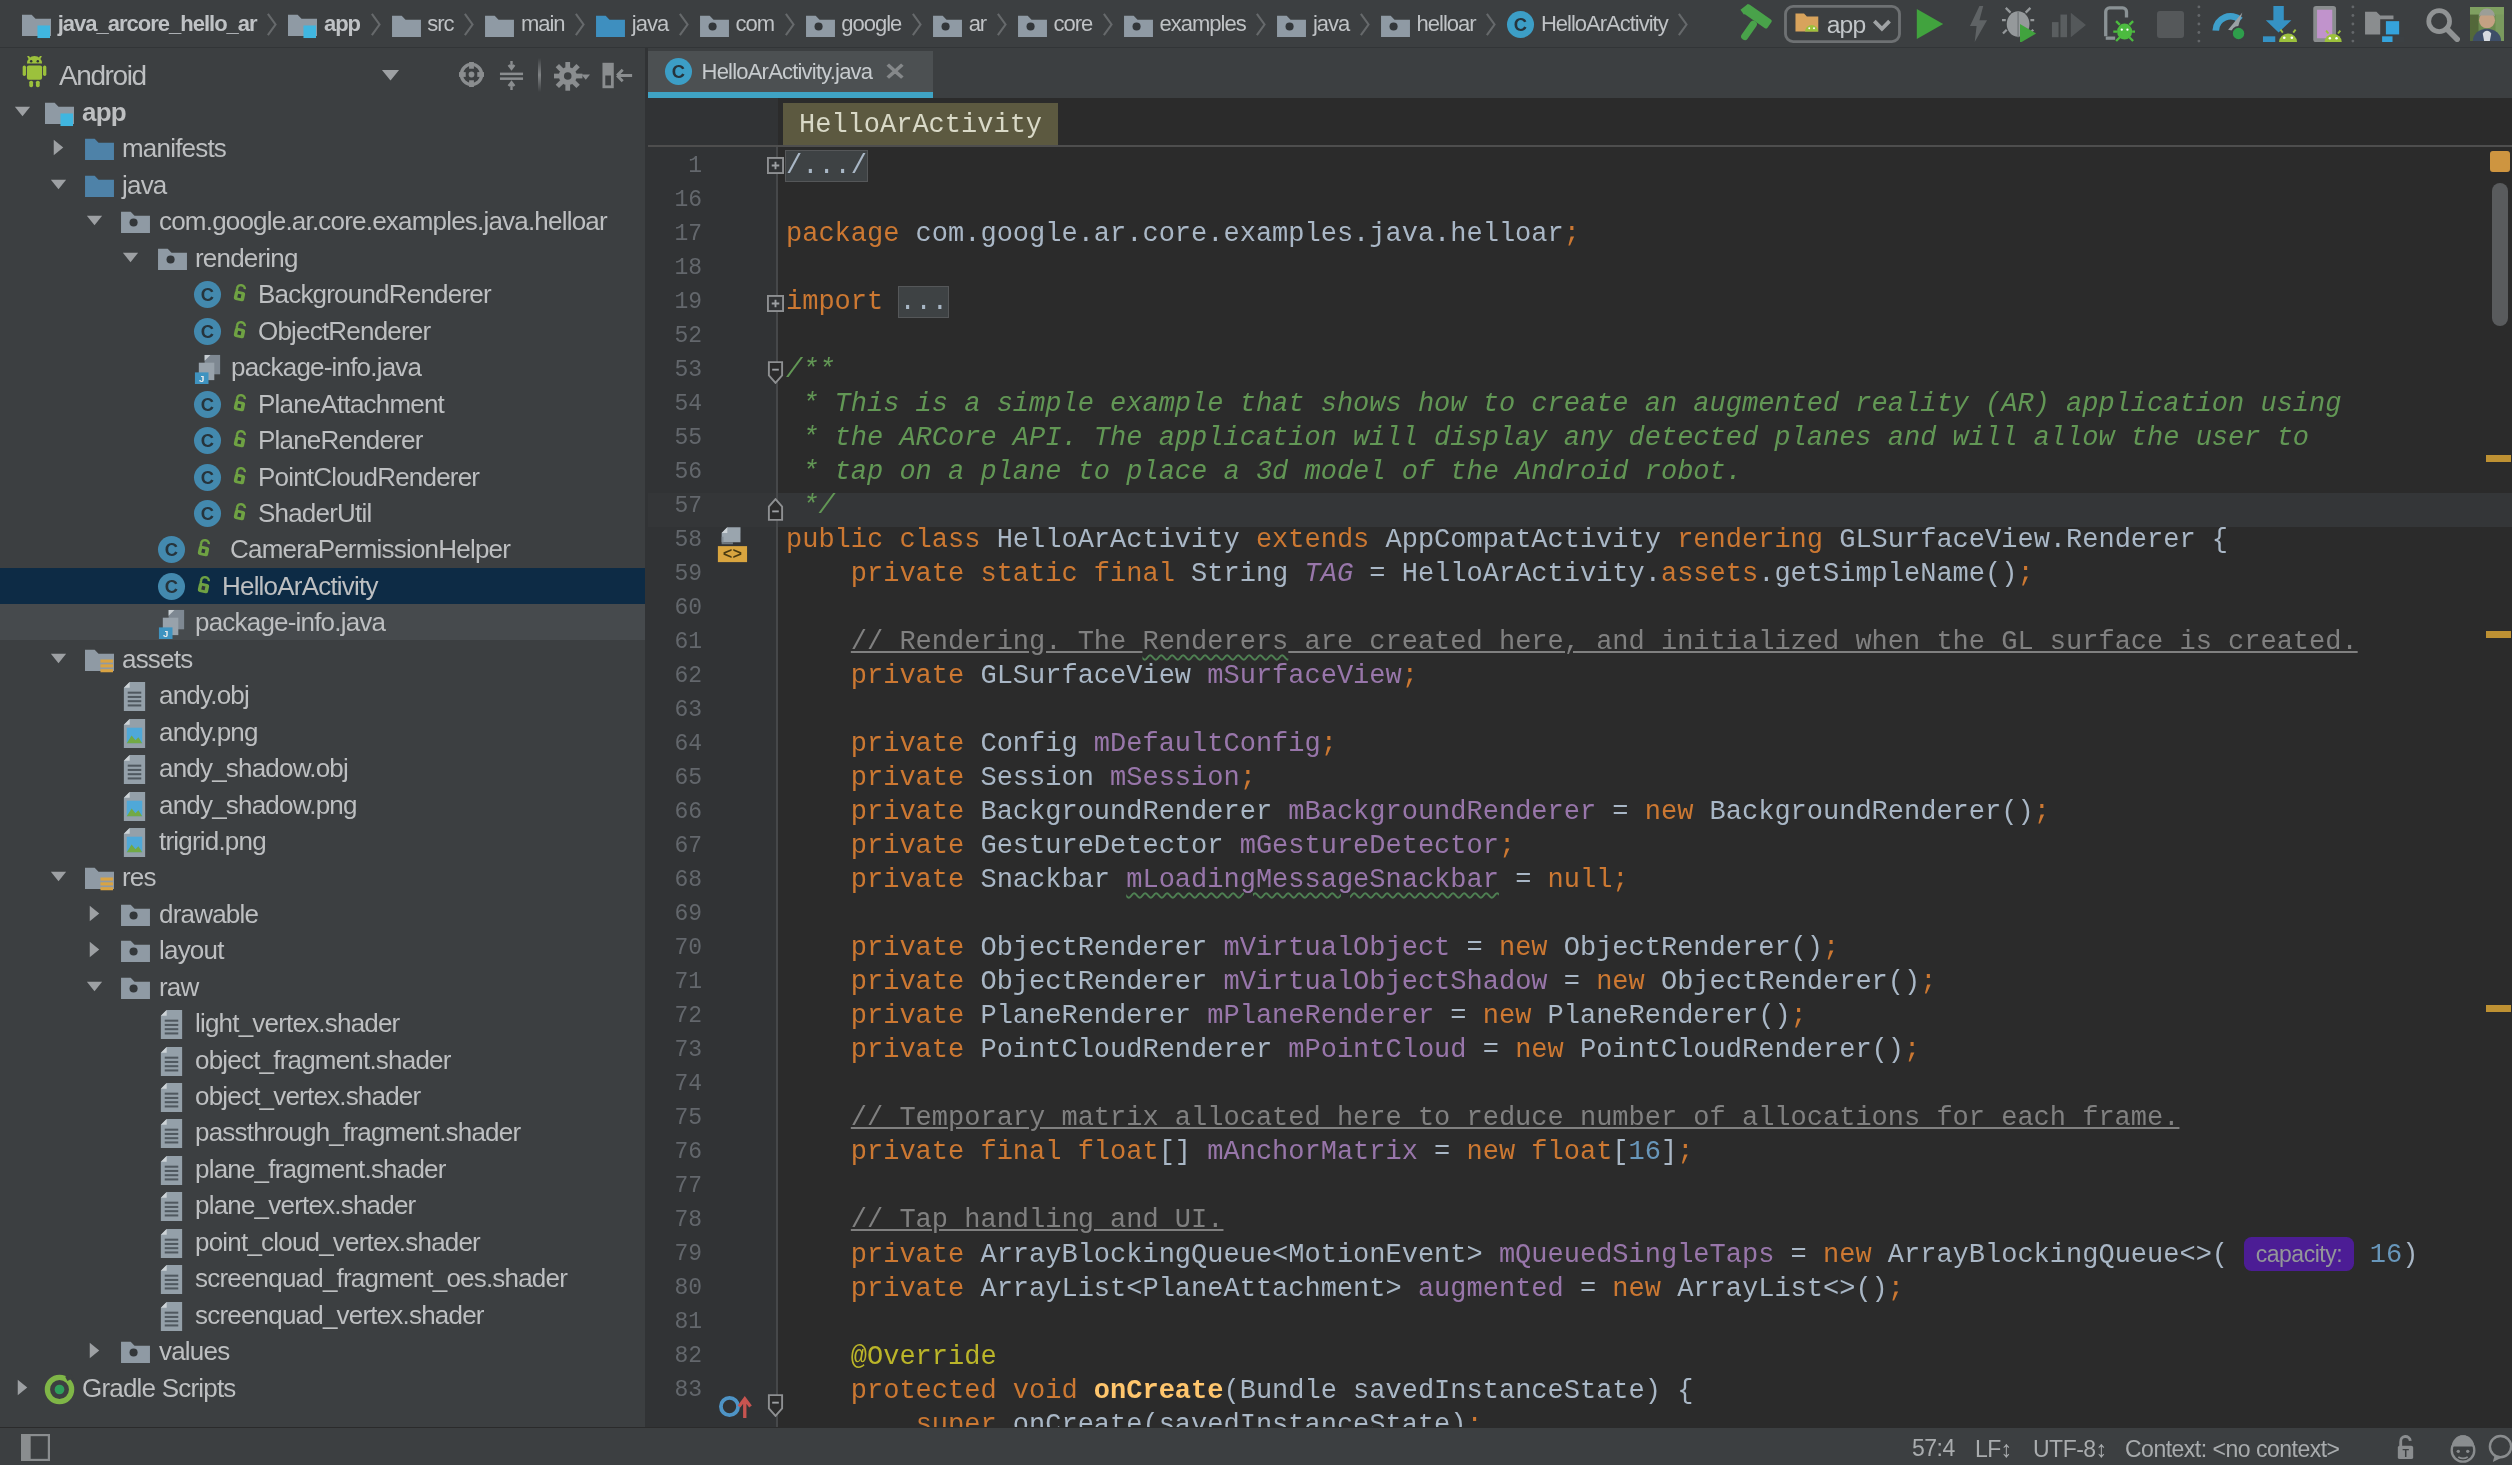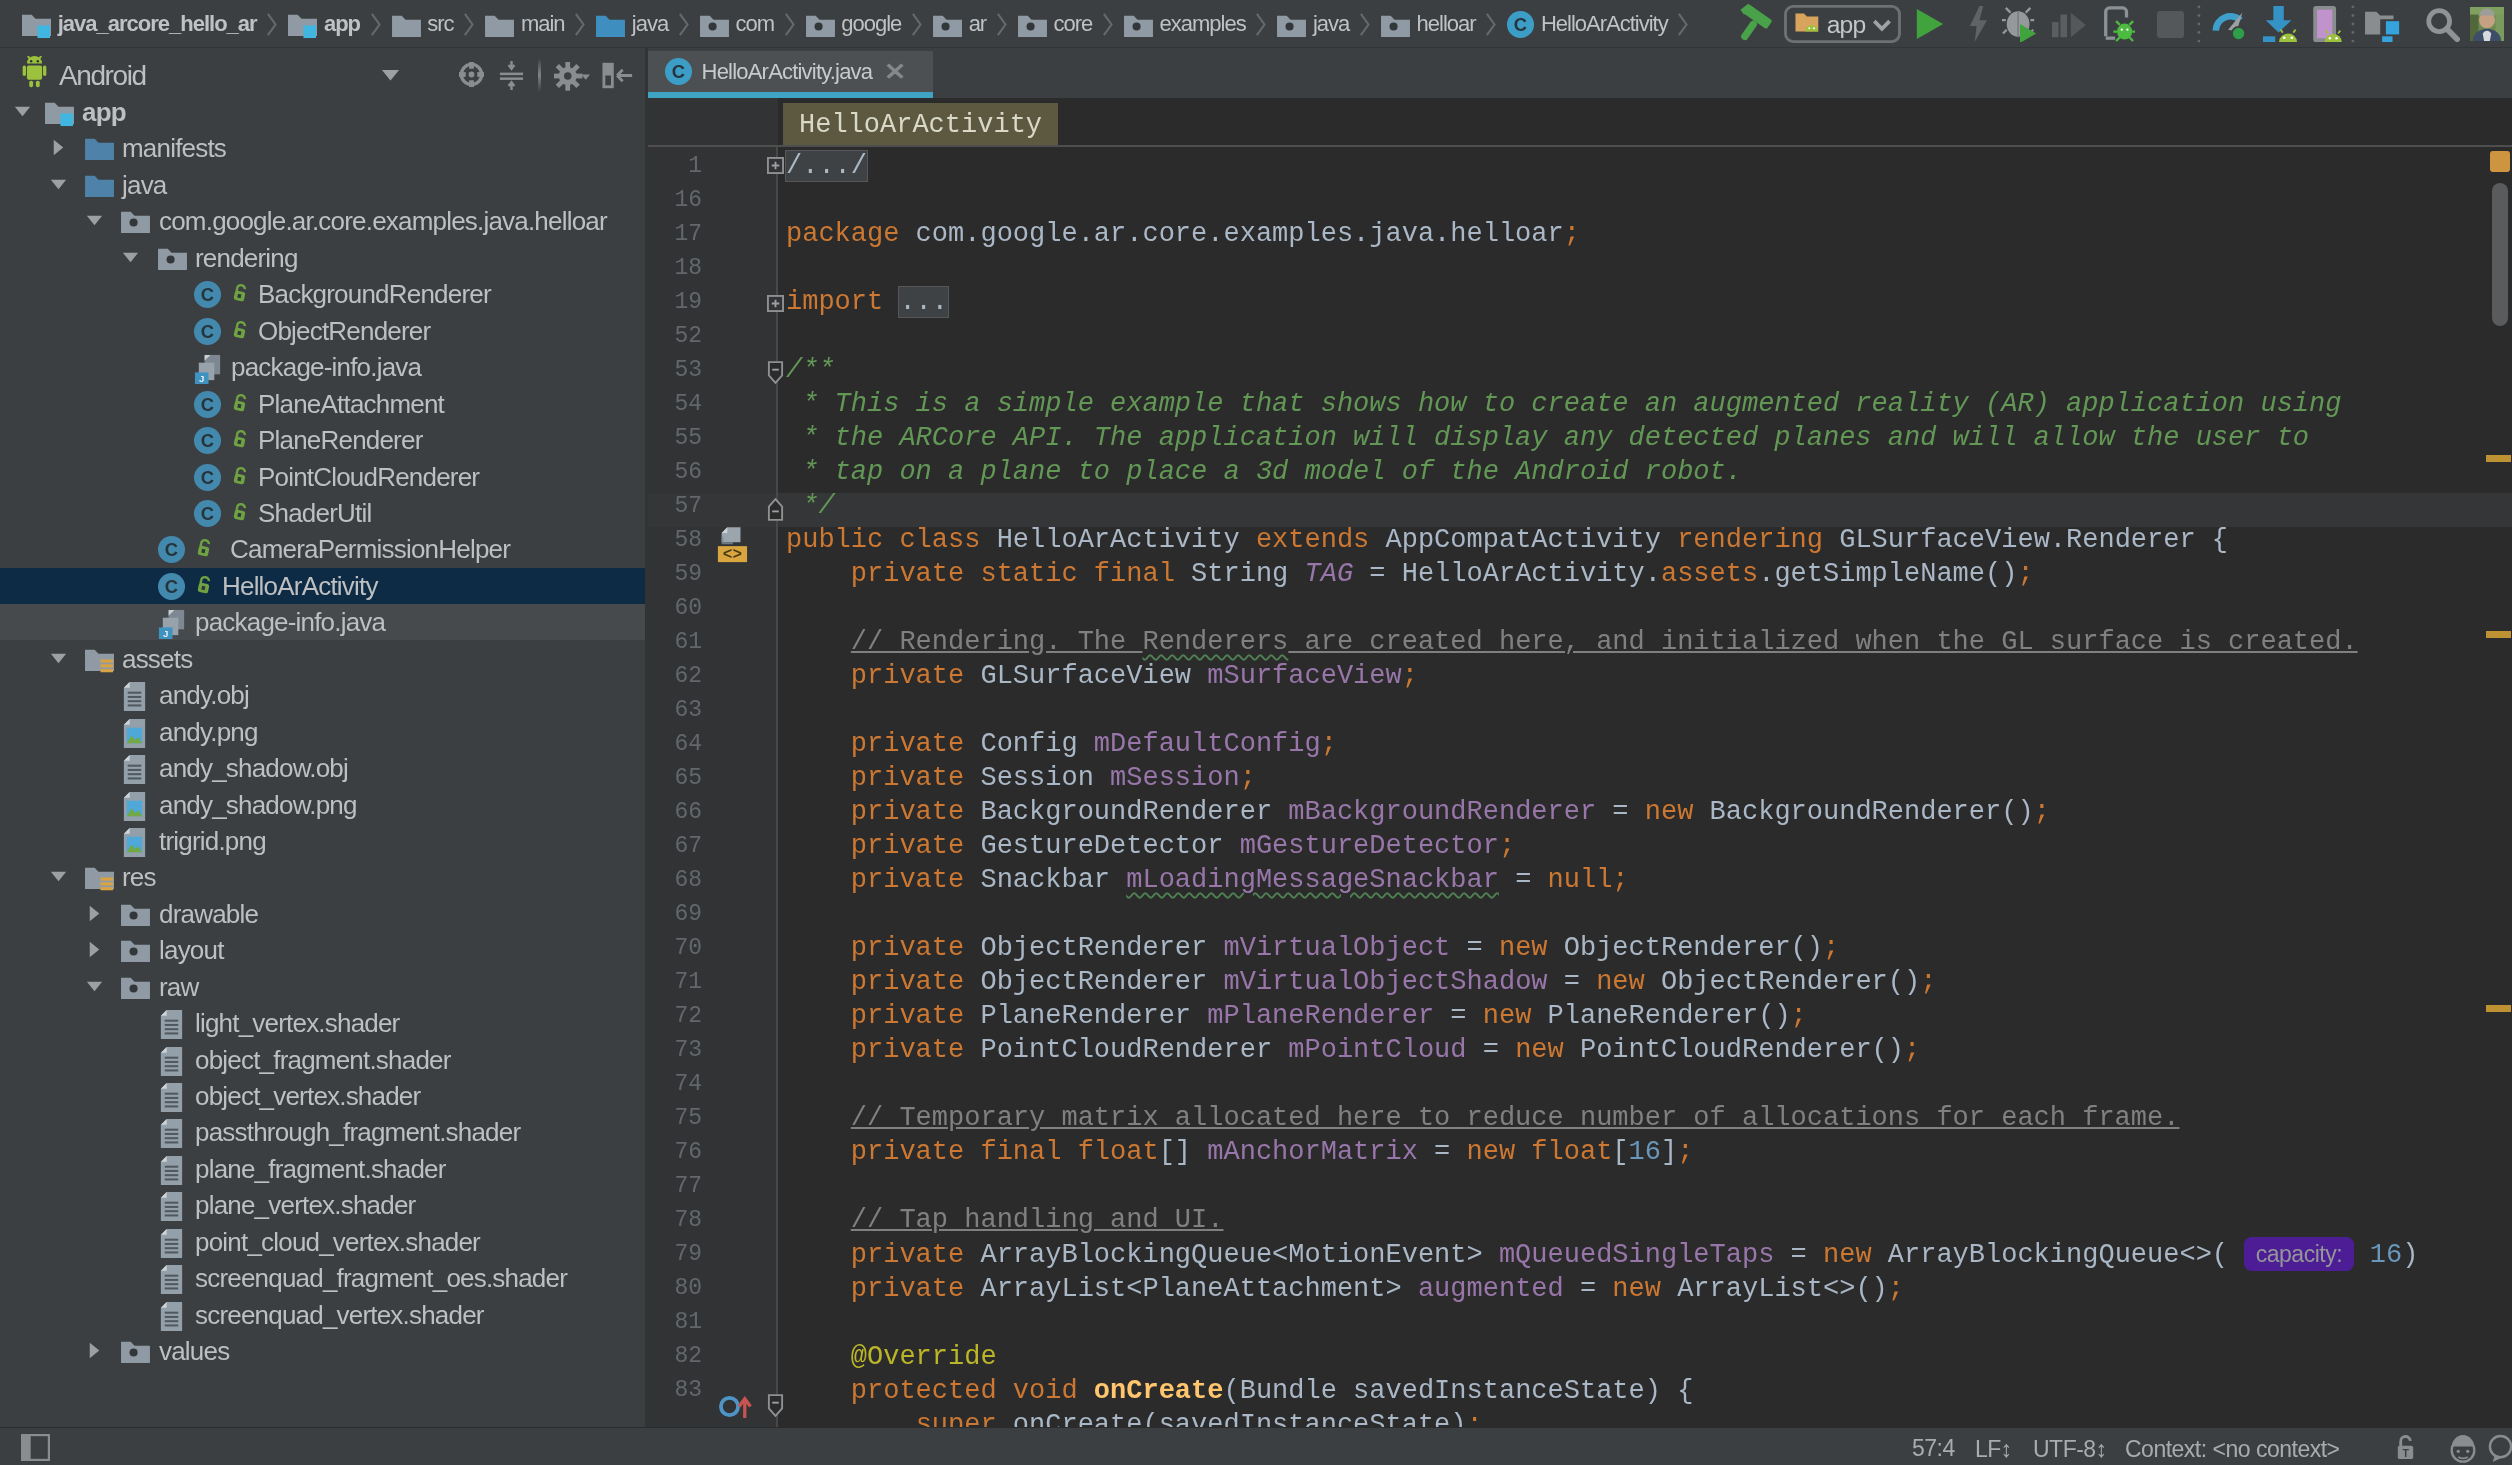--- a/index.html
+++ b/index.html
@@ -917,20 +917,35 @@
             <path fill="#9DA0A3" d="M6 3 l10 8 -10 8 z"></path>
           </svg>
         </span>
         <span class="ic abs" style="left:120px;top:3.8px;">
           <svg style="" width="31" height="27" viewBox="0 0 32 28">
             <path fill="#8F9AA4" d="M1 5 h10 l4 4 h16 v18 H1 z"></path>
             <circle cx="14" cy="16" r="4.2" fill="#33373a"></circle>
           </svg>
         </span>
         <span class="t abs" style="left:159px;top:2.9px;margin-left:0;">values</span>
+      </div>
+<div class="trow" style="top:1272px;">
+        <span class="ic abs" style="left:11.5px;top:7.2px;">
+          <svg style="" width="21" height="21" viewBox="0 0 22 22">
+            <path fill="#9DA0A3" d="M6 3 l10 8 -10 8 z"></path>
+          </svg>
+        </span>
+        <span class="ic abs" style="left:44px;top:3.8px;">
+          <svg style="" width="31" height="31" viewBox="0 0 32 32">
+            <circle cx="16" cy="16" r="12.5" fill="none" stroke="#7FB647" stroke-width="5.5"></circle>
+            <circle cx="16" cy="16" r="5" fill="#2E9E5B"></circle>
+            <path d="M23 5 l6 -3" stroke="#3c3f41" stroke-width="5"></path>
+          </svg>
+        </span>
+        <span class="t abs" style="left:82px;top:2.9px;margin-left:0;">Gradle Scripts</span>
       </div>
 </div>
 <div class="split"></div>
 <div class="editor">
 <div class="gutterbg"></div>
 <div class="caret"></div>
 <div class="gline"></div>
 <div class="hdrbox">HelloArActivity</div>
 <div class="hdrline"></div>
 <div class="lnums">1

